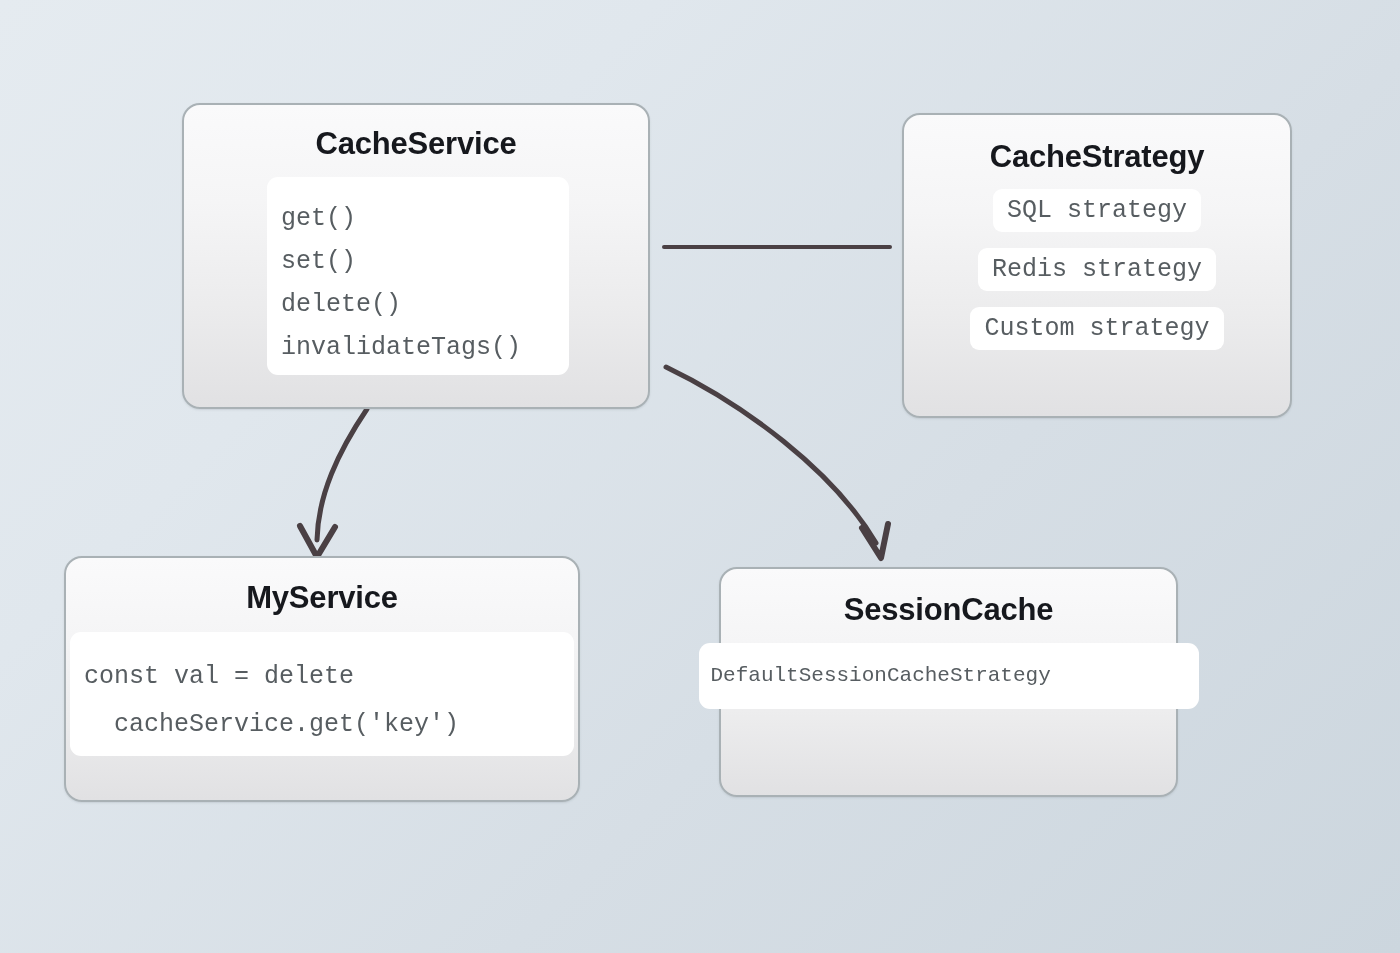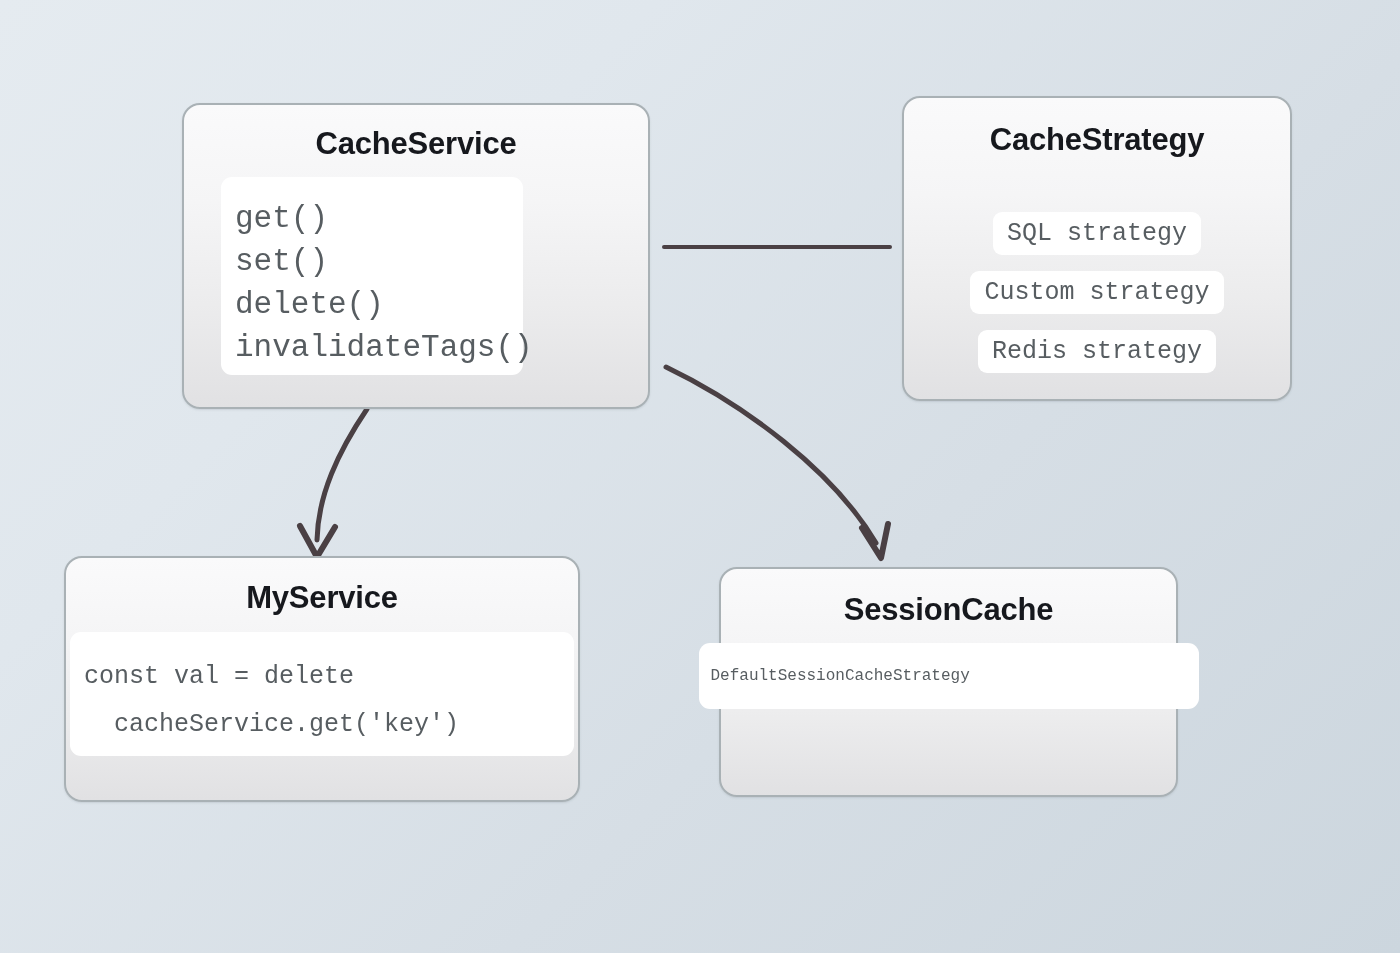--- a/index.html
+++ b/index.html
@@ -72,33 +72,32 @@
     top: 103px;
     width: 468px;
     height: 306px;
   }
   #node-cacheservice .node-title { margin-top: 23px; }
   #node-cacheservice .code-panel {
     margin-top: 18px;
     width: 302px;
     height: 198px;
     padding: 20px 0 0 14px;
-    font-size: 31px;
+    font-size: 25px;
     line-height: 43px;
     align-self: flex-start;
-    margin-left: 37px;
+    margin-left: 83px;
   }
 
   
   #node-cachestrategy {
     left: 902px;
-    top: 96px;
+    top: 113px;
     width: 390px;
     height: 305px;
-    gap: 40px;
   }
   #node-cachestrategy .node-title { margin-top: 26px; }
   .pill-stack {
     margin-top: 17px;
     display: flex;
     flex-direction: column;
     align-items: center;
     gap: 16px;
     width: 100%;
   }
@@ -136,21 +135,21 @@
     top: 567px;
     width: 459px;
     height: 230px;
   }
   #node-sessioncache .node-title { margin-top: 25px; }
   #node-sessioncache .code-panel {
     margin-top: 18px;
     width: 500px;
     height: 66px;
     padding: 0 0 0 12px;
-    font-size: 16px;
+    font-size: 21px;
     line-height: 66px;
   }
 </style>
 </head>
 <body>
 
 <div id="canvas">
 
   <svg id="edges" viewBox="0 0 1400 953" width="1400" height="953" xmlns="http://www.w3.org/2000/svg">
 
@@ -172,22 +171,22 @@
     <div class="code-panel">get()
 set()
 delete()
 invalidateTags()</div>
   </div>
 
   <div class="node" id="node-cachestrategy">
     <div class="node-title">CacheStrategy</div>
     <div class="pill-stack">
       <div class="pill">SQL strategy</div>
+      <div class="pill">Redis strategy</div>
       <div class="pill">Custom strategy</div>
-      <div class="pill">Redis strategy</div>
     </div>
   </div>
 
   <div class="node" id="node-myservice">
     <div class="node-title">MyService</div>
     <div class="code-panel">const val = delete
   cacheService.get('key')</div>
   </div>
 
   <div class="node" id="node-sessioncache">

